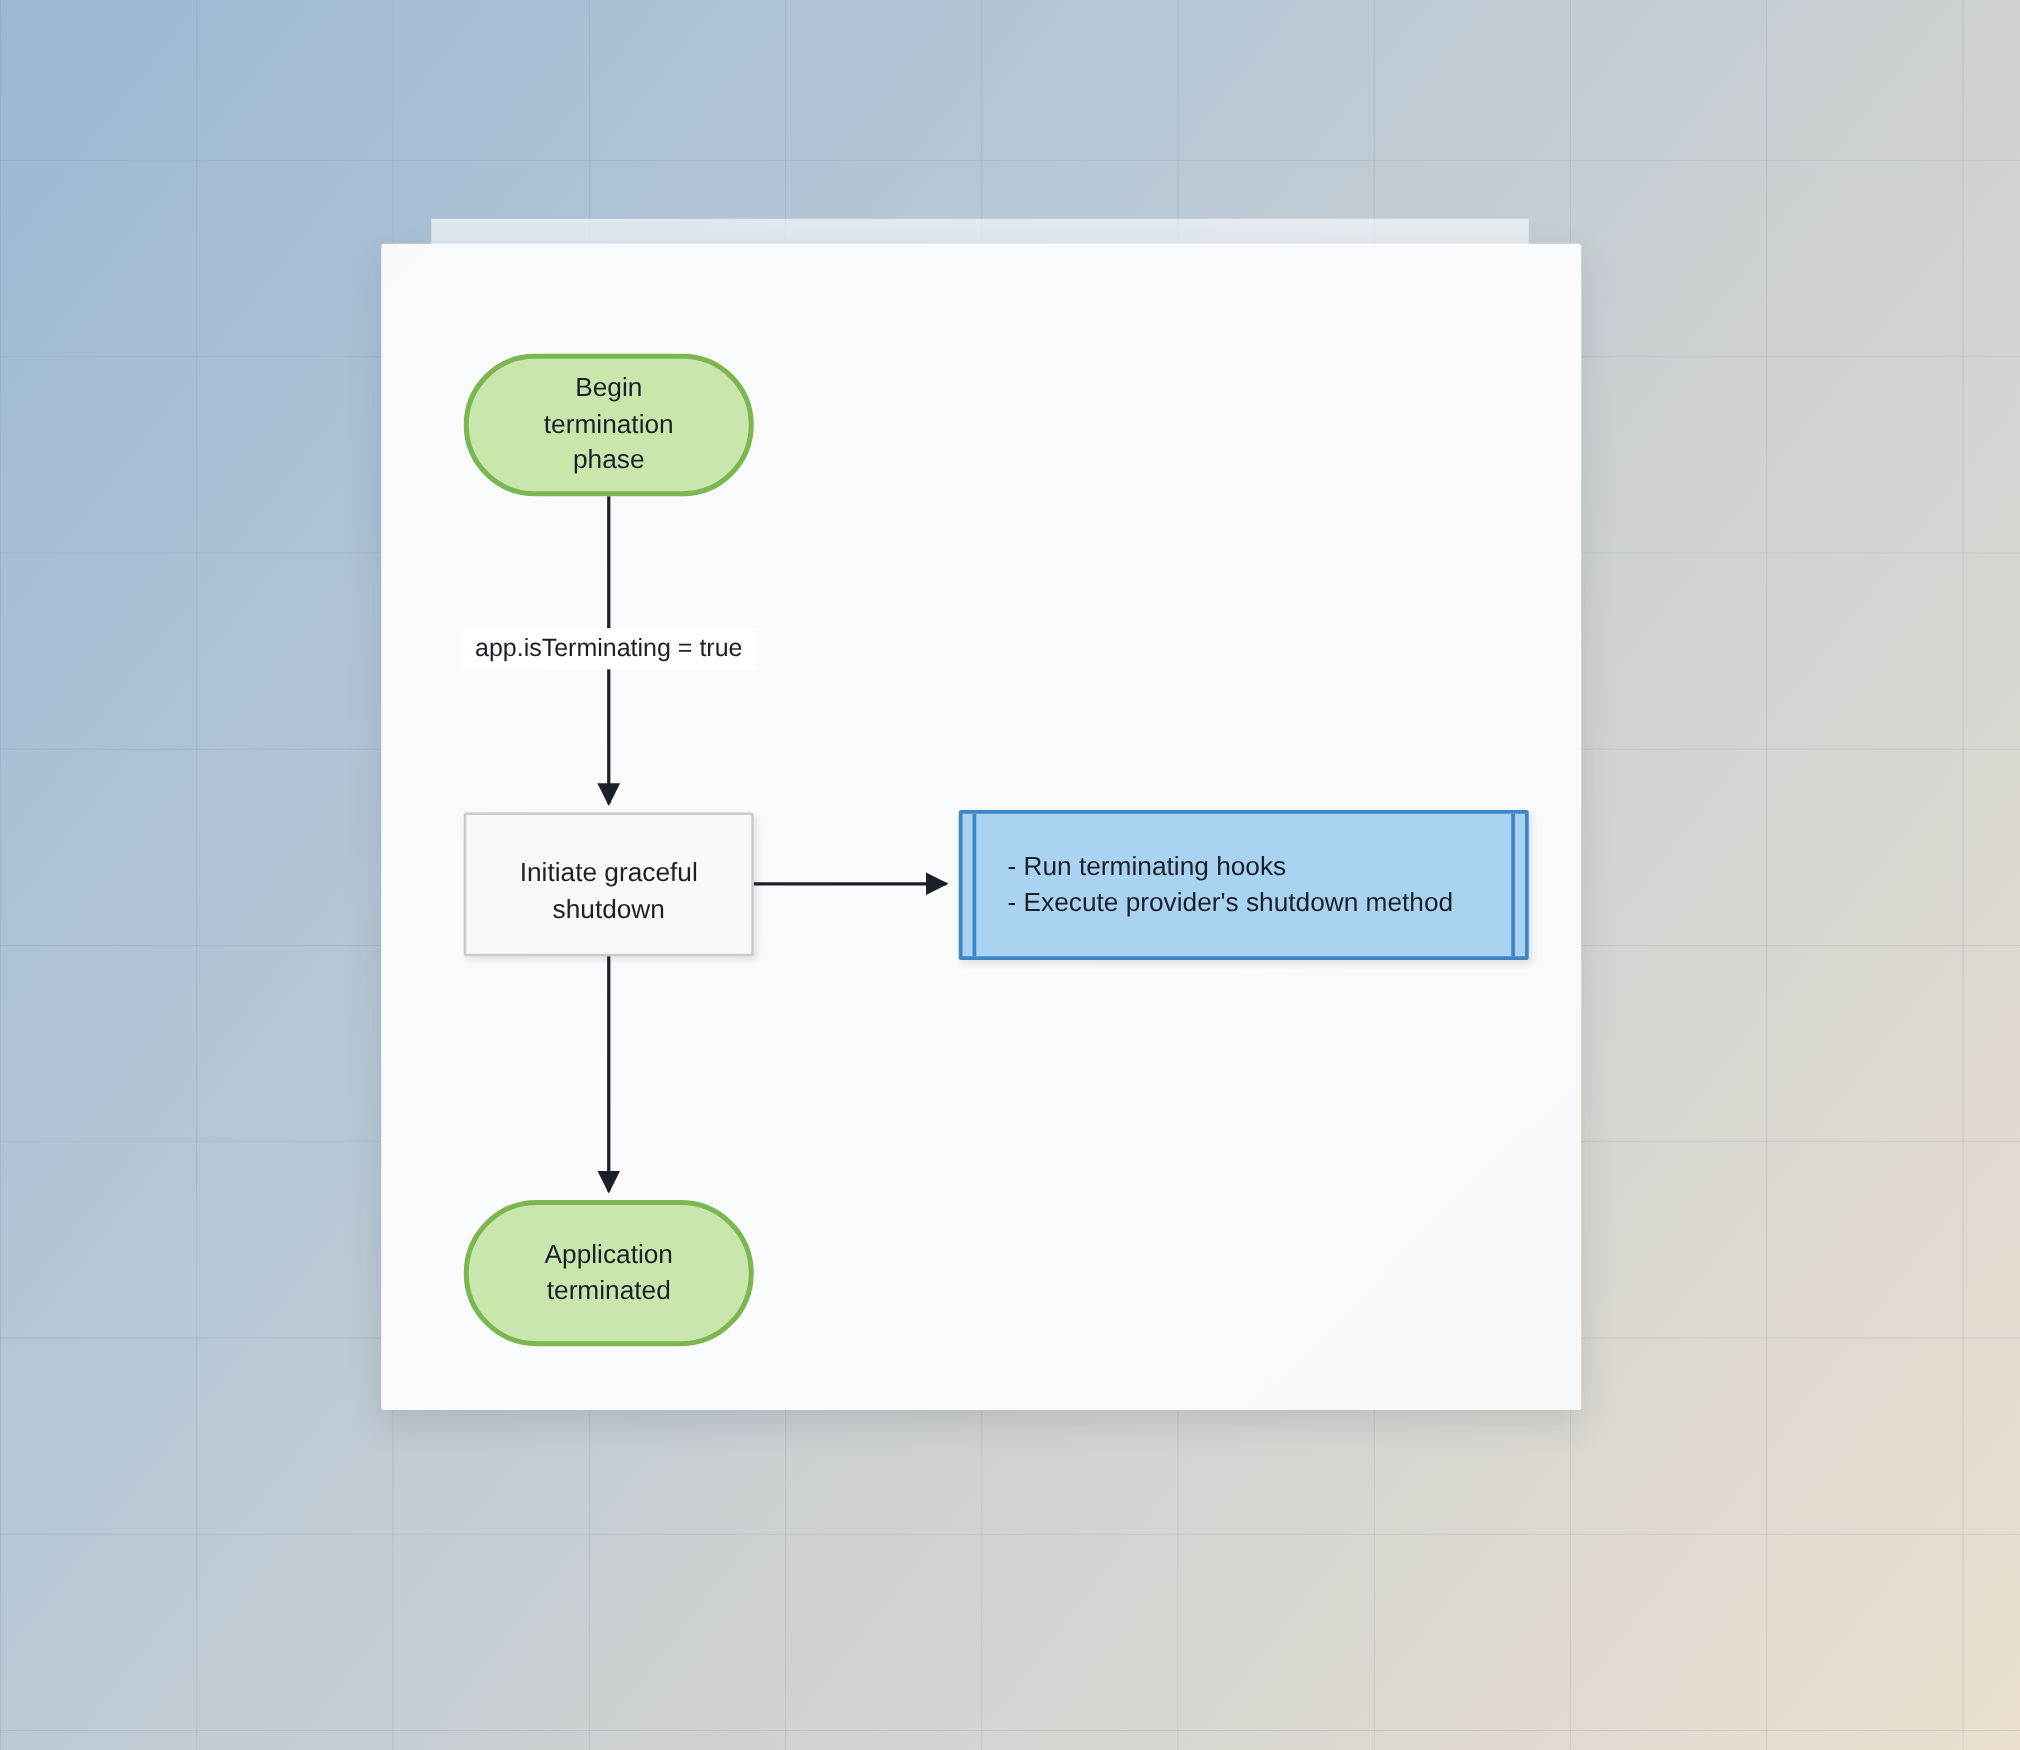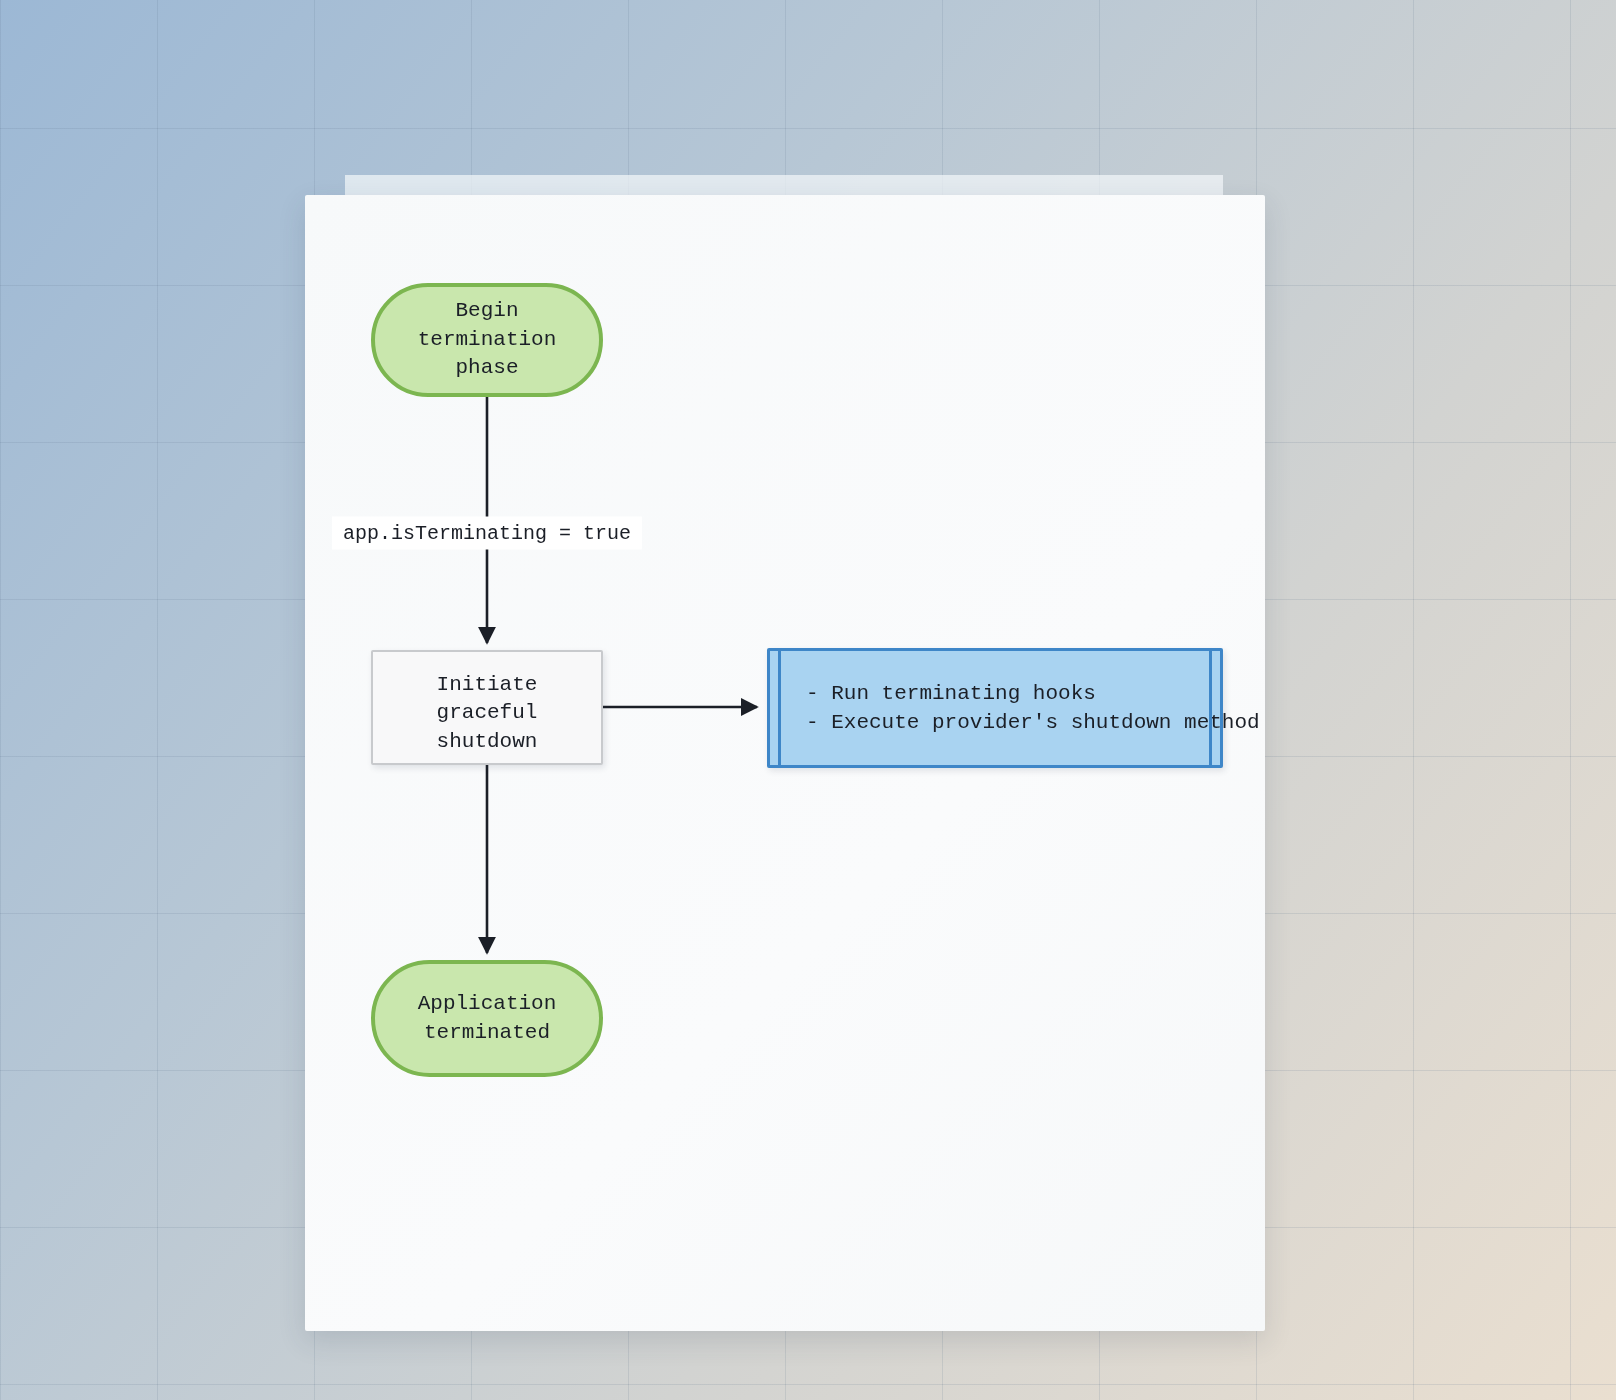--- a/index.html
+++ b/index.html
@@ -20,25 +20,24 @@
     background-position: 0 0, 0 128px, 0 0;
     background-repeat: repeat, repeat, no-repeat;
   }
 
   .back-sheet {
     position:absolute; left:345px; top:175px; width:878px; height:945px;
     background:rgba(243,246,249,.72);
   }
 
   .card {
-    position:absolute; left:305px; top:195px; width:960px; height:1136px;
+    position:absolute; left:305px; top:195px; width:960px; height:933px;
     background:linear-gradient(135deg, #f7f9fa 0%, #fafbfc 60%, #f6f8f9 100%);
     box-shadow:0 10px 28px rgba(40,55,80,.14);
     border-radius:2px;
-    font-family:Liberation Mono, monospace;
   }
 
   .edges { position:absolute; left:0; top:0; width:960px; height:933px; }
   .edges path.edge { stroke:var(--arrow-color, #1b1f27); stroke-width:2.6; fill:none; }
   .edges marker path { fill:var(--arrow-color, #1b1f27); }
 
   .node {
     position:absolute; display:flex; align-items:center; justify-content:center;
     color:var(--text-color, #1b1f27); font-size:21px; font-weight:500;
     line-height:1.36; text-align:center;
@@ -74,21 +73,21 @@
   }
   .node-subroutine::before, .node-subroutine::after {
     content:""; position:absolute; top:0; bottom:0; width:3px;
     background:var(--subroutine-stroke, #3e86c8);
   }
   .node-subroutine::before { left:8px; }
   .node-subroutine::after  { right:8px; }
   .sub-line { line-height:29px; white-space:nowrap; }
 
   .edge-label {
-    position:absolute; left:182px; top:338px; transform:translate(-50%,-50%);
+    position:absolute; left:182px; top:324px; transform:translate(-50%,-50%);
     background:var(--edge-label-bg, #ffffff);
     padding:5px 11px; font-size:20px; font-weight:500;
     color:var(--text-color, #1b1f27); white-space:nowrap;
   }
 </style>
 </head>
 <body>
 
 <div class="scene">
   <div class="back-sheet"></div>

